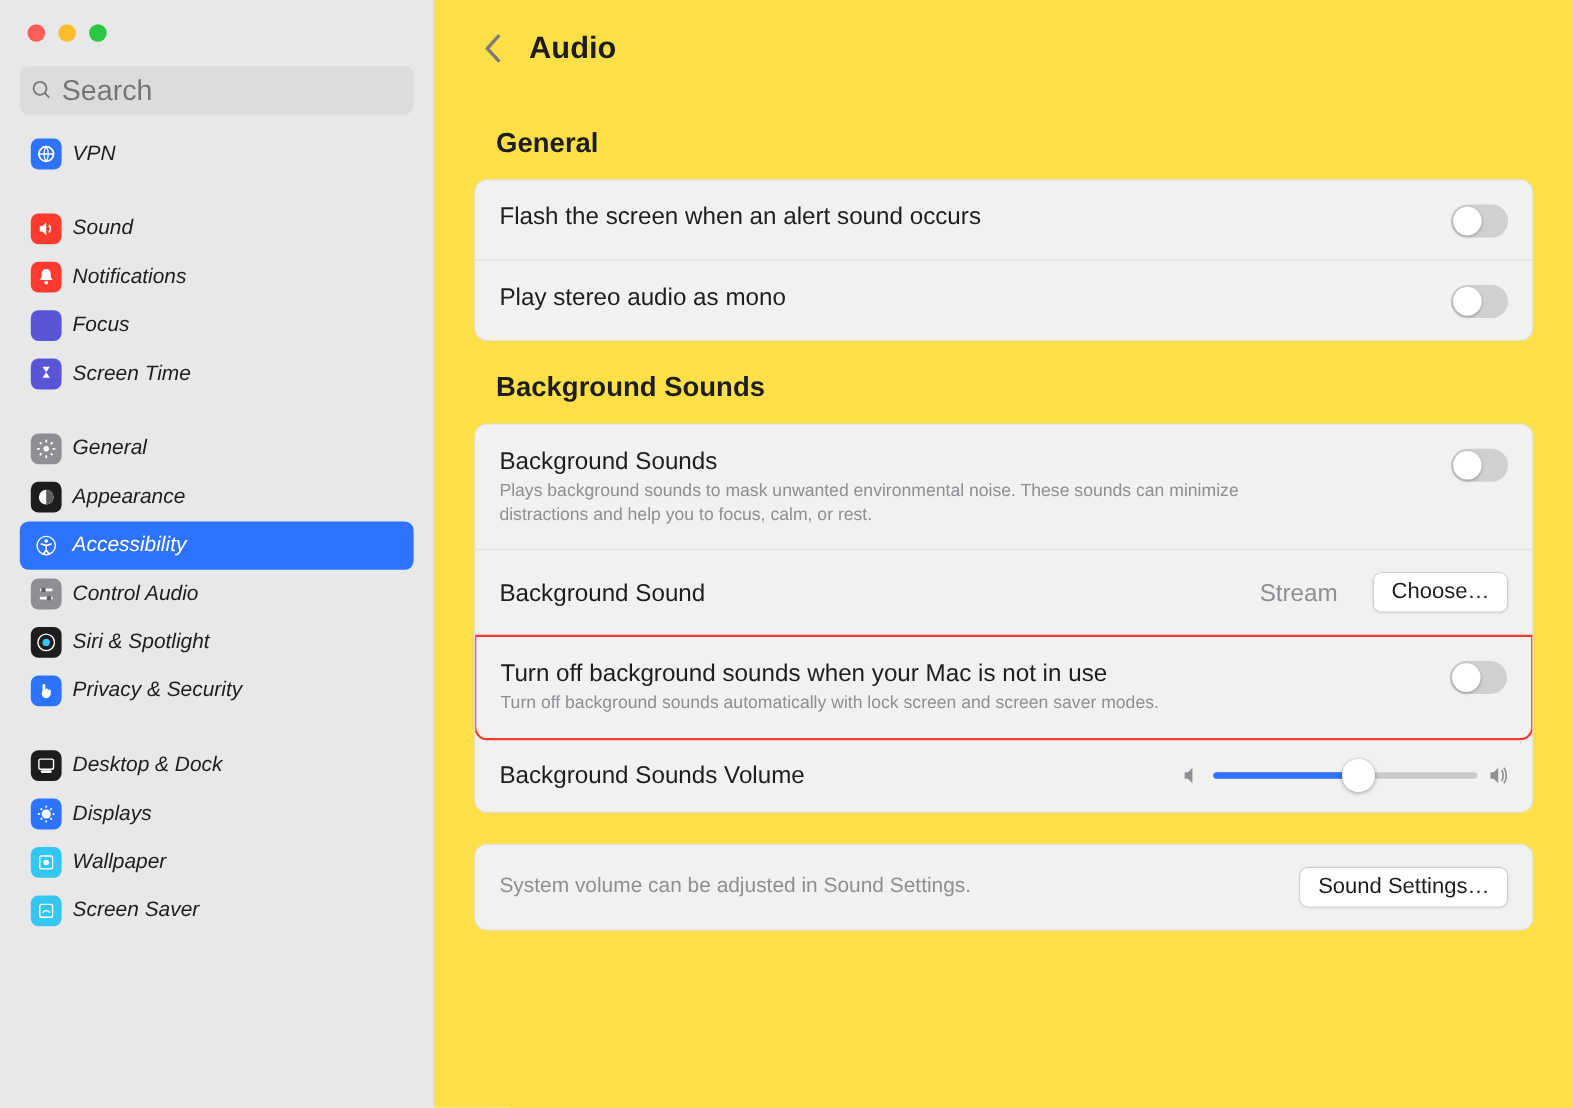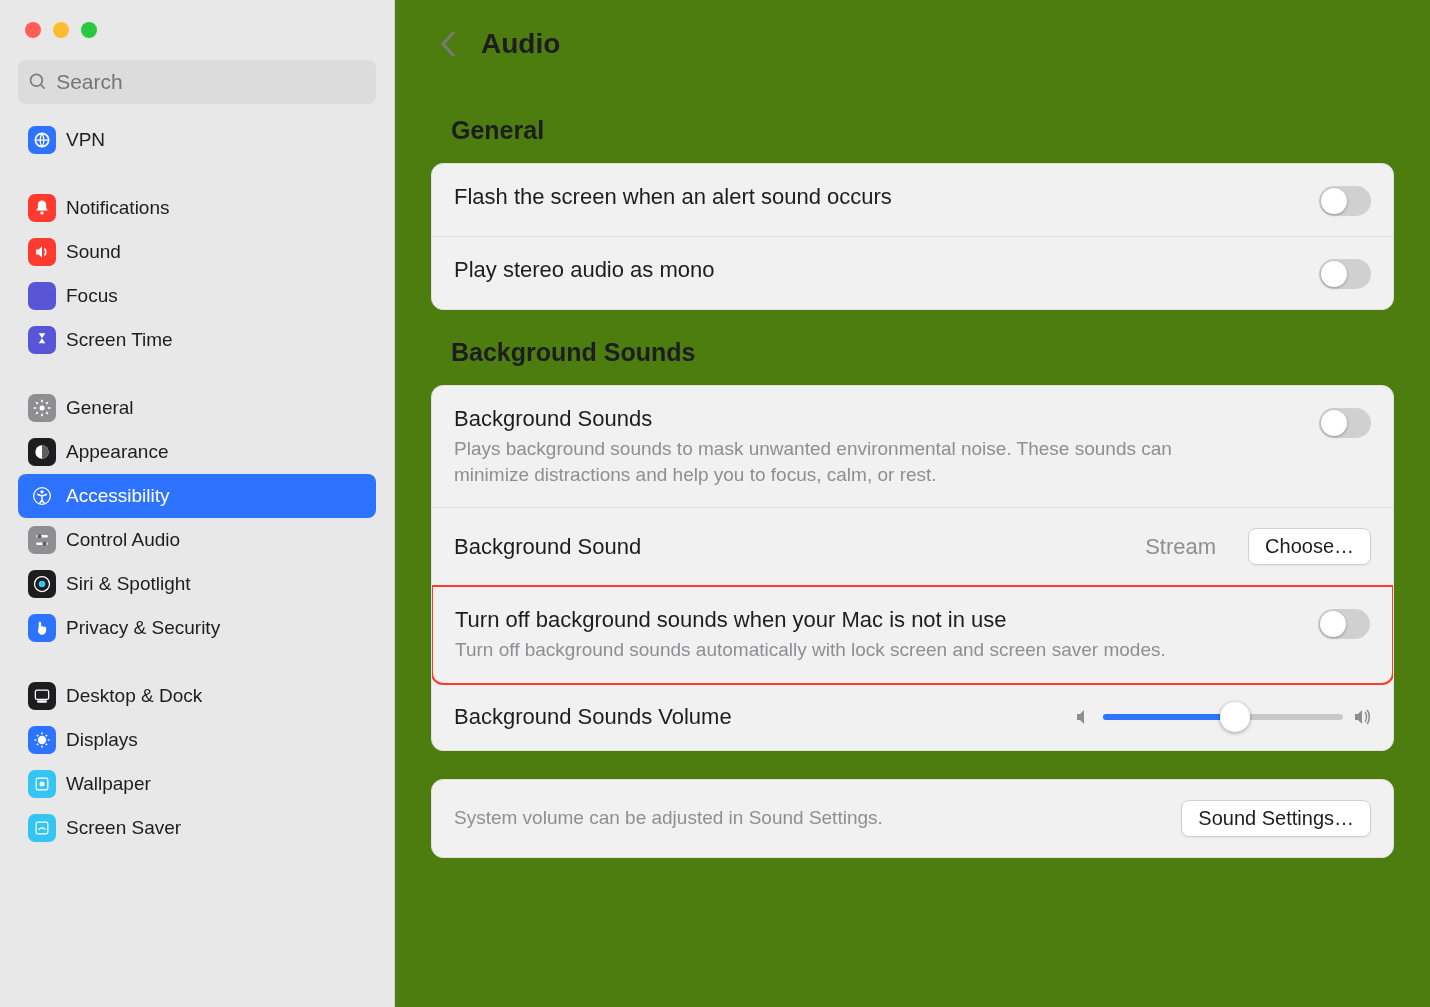--- a/index.html
+++ b/index.html
@@ -4,41 +4,41 @@
 <style>
 * { margin:0; padding:0; box-sizing:border-box; font-family:-apple-system,BlinkMacSystemFont,"Segoe UI",Helvetica,Arial,sans-serif; }
 body { width:1430px; height:1007px; background:#f5f5f7; display:flex; overflow:hidden; }
 .sidebar { width:395px; height:100%; background:#e8e8e8; border-right:1px solid #d0d0d0; display:flex; flex-direction:column; }
 .traffic { display:flex; gap:12px; padding:22px 0 22px 25px; }
 .tl { width:16px; height:16px; border-radius:50%; }
 .tl-close{background:#ff5f57;} .tl-min{background:#febc2e;} .tl-max{background:#28c840;}
 .search-wrap { padding:0 18px 14px; }
 .search-box { display:flex; align-items:center; height:44px; background:#dcdcdc; border-radius:8px; padding:0 10px; }
 .search-box svg { width:22px; height:22px; fill:none; stroke:#7a7a7a; stroke-width:2; }
-.search-box input { border:none; background:transparent; font-size:21px; color:#7a7a7a; margin-left:8px; outline:none; width:100%; }
+.search-box input { border:none; background:transparent; font-size:26px; color:#7a7a7a; margin-left:8px; outline:none; width:100%; }
 .side-list { flex:1; overflow-y:auto; padding:0 18px; }
-.side-item { display:flex; align-items:center; height:44px; padding:0 10px; border-radius:8px; cursor:pointer; margin-bottom:0; }
+.side-item { display:flex; align-items:center; height:44px; padding:0 10px; border-radius:8px; cursor:pointer; margin-bottom:0;font-style:italic; }
 .side-item.active { background:#2e73ff;align-items:center; }
 .side-item.active .side-label { color:#fff; }
 .side-icon { width:28px; height:28px; border-radius:7px; display:flex; align-items:center; justify-content:center; margin-right:10px; flex-shrink:0; }
 .side-label { font-size:19px; color:#1d1d1f; }
 .gap { height:24px; }
-.main { flex:1; height:100%; background:#4d7c0f; overflow-y:auto; padding:0 36px 40px 36px; }
+.main { flex:1; height:100%; background:#fde047; overflow-y:auto; padding:0 36px 40px 36px; }
 .header { display:flex; align-items:center; height:88px; }
 .back-btn { width:36px; height:36px; display:flex; align-items:center; justify-content:center; cursor:pointer; margin-right:14px; }
 .back-btn svg { width:18px; height:28px; stroke:#7a7a7a; stroke-width:3; fill:none; }
 .title { font-size:28px; font-weight:700; color:#1d1d1f; }
 .section-title { font-size:25px; font-weight:700; color:#1d1d1f; margin:28px 0 18px 20px; }
 .panel { background:#f1f1f1; border:1px solid #e0e0e0; border-radius:12px; overflow:hidden; }
 .row { padding:20px 22px; display:flex; align-items:flex-start; border-bottom:1px solid #e0e0e0; }
 .row:last-child { border-bottom:none; }
 .row.highlighted { border:2px solid #ff3b30 !important; border-radius:0 0 12px 12px; margin:-1px; }
 .row-text { flex:1; }
 .row-label { font-size:22px; color:#1d1d1f; }
-.row-desc { font-size:19px; color:#8e8e93; line-height:1.35; margin-top:4px; max-width:720px; }
+.row-desc { font-size:16px; color:#8e8e93; line-height:1.35; margin-top:4px; max-width:720px; }
 .toggle { width:52px; height:30px; background:#d0d0d0; border-radius:30px; position:relative; cursor:pointer; flex-shrink:0; margin-top:2px; }
 .toggle::after { content:''; position:absolute; width:26px; height:26px; background:#fff; border-radius:50%; top:2px; left:2px; box-shadow:0 1px 3px rgba(0,0,0,.3); }
 .value-row { align-items:center;gap:18px; }
 .value-text { font-size:22px; color:#8e8e93; margin-right:14px; }
 .btn { background:#fff; border:1px solid #d0d0d0; border-radius:8px; padding:6px 16px; font-size:20px; cursor:pointer; color:#1d1d1f; box-shadow:0 1px 2px rgba(0,0,0,.06); }
 .slider-row { align-items:center; }
 .slider-track { position:relative; flex-shrink:0; width:240px; height:6px; background:#c9c9c9; border-radius:6px; margin:0 10px; }
 .slider-fill { position:absolute; left:0; top:0; height:6px; background:#2e73ff; border-radius:6px; width:55%; }
 .slider-thumb { position:absolute; width:30px; height:30px; background:#fff; border-radius:50%; top:-12px; left:calc(55% - 15px); box-shadow:0 1px 4px rgba(0,0,0,.35); }
 .vol-icon { width:18px; height:18px; fill:#8e8e93; }
@@ -70,34 +70,34 @@
             <circle cx="12" cy="12" r="8" fill="none" stroke="#fff" stroke-width="2"></circle>
             <path d="M4 12h16M12 4c3 4 3 12 0 16M12 4c-3 4-3 12 0 16" fill="none" stroke="#fff" stroke-width="1.5"></path>
           </svg>
         </div>
         <div class="side-label">VPN</div>
       </div>
       <div class="gap"></div>
       <div class="side-item">
         <div class="side-icon" style="background: rgb(255, 59, 48);">
           <svg width="20" height="20" viewBox="0 0 24 24">
+            <path d="M5 9h3l4-4v14l-4-4H5z" fill="#fff"></path>
+            <path d="M15 8c2 2 2 6 0 8" fill="none" stroke="#fff" stroke-width="2"></path>
+          </svg>
+        </div>
+        <div class="side-label">Sound</div>
+      </div>
+      <div class="side-item">
+        <div class="side-icon" style="background: rgb(255, 59, 48);">
+          <svg width="20" height="20" viewBox="0 0 24 24">
             <path d="M12 3a5 5 0 015 5v4l2 3H5l2-3V8a5 5 0 015-5z" fill="#fff"></path>
             <circle cx="12" cy="18" r="2" fill="#fff"></circle>
           </svg>
         </div>
         <div class="side-label">Notifications</div>
-      </div>
-      <div class="side-item">
-        <div class="side-icon" style="background: rgb(255, 59, 48);">
-          <svg width="20" height="20" viewBox="0 0 24 24">
-            <path d="M5 9h3l4-4v14l-4-4H5z" fill="#fff"></path>
-            <path d="M15 8c2 2 2 6 0 8" fill="none" stroke="#fff" stroke-width="2"></path>
-          </svg>
-        </div>
-        <div class="side-label">Sound</div>
       </div>
       <div class="side-item">
         <div class="side-icon" style="background: rgb(88, 86, 214);">
           <svg width="20" height="20" viewBox="0 0 24 24">
             <path d="M14 4a8 8 0 100 16 8 8 0 01-0-16z" fill="#fff"></path>
           </svg>
         </div>
         <div class="side-label">Focus</div>
       </div>
       <div class="side-item">

